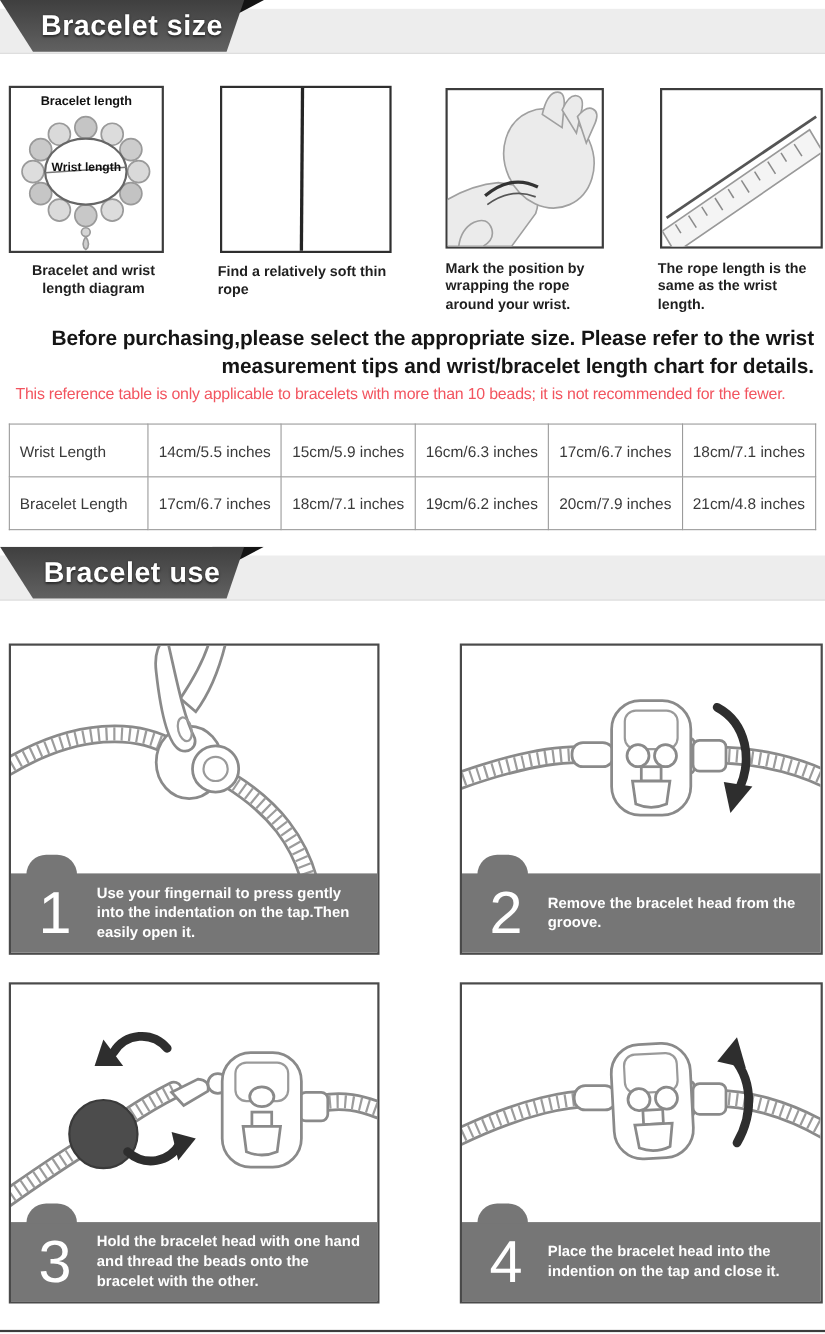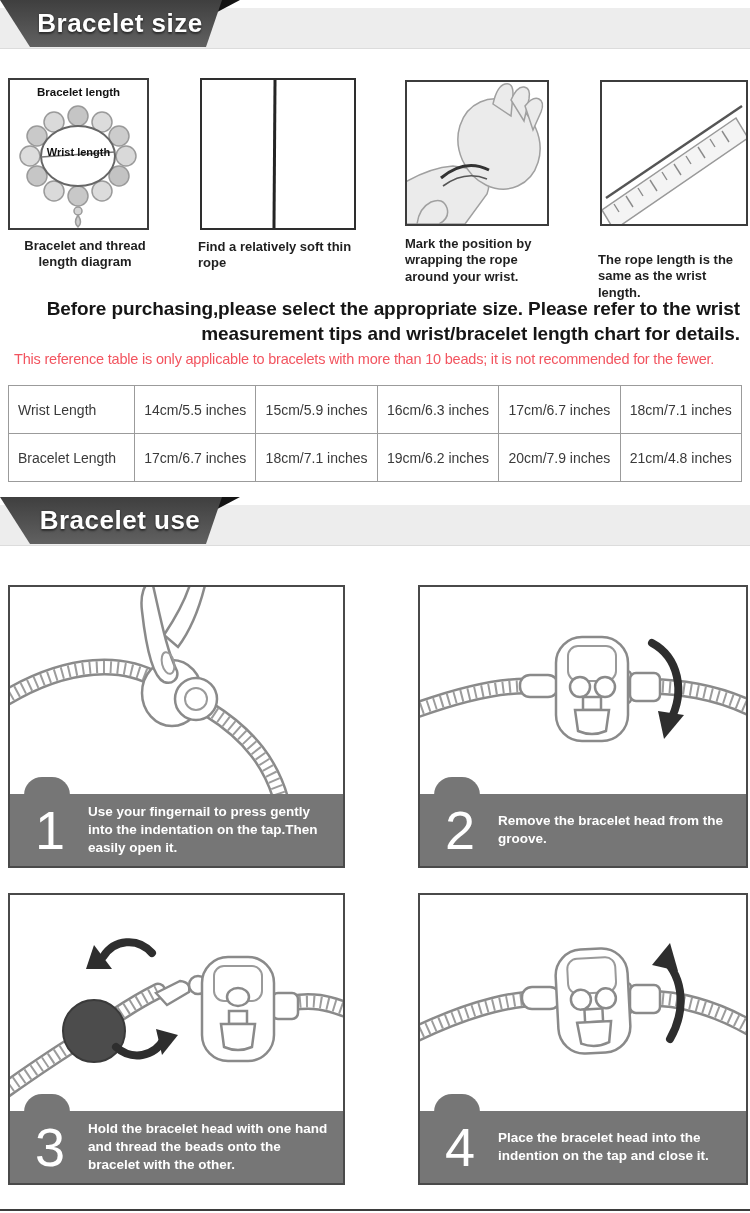--- a/index.html
+++ b/index.html
@@ -21,21 +21,21 @@
   #mbox1{left:8px;top:22px;width:141px;height:152px;}
   #mbox1 .lbl-top{position:absolute;top:6px;left:0;width:100%;text-align:center;font-size:11.5px;font-weight:bold;color:#111;}
   #mbox1 .lbl-center{position:absolute;top:66px;left:0;width:100%;text-align:center;font-size:11px;font-weight:bold;color:#111;}
   #mcap1{left:10px;top:182px;width:150px;text-align:center;}
   #mbox2{left:200px;top:22px;width:156px;height:152px;border-color:#2e2e2e;}
   #mbox2 .rope-line{position:absolute;top:0;bottom:0;left:47%;width:3px;background:#242424;transform:rotate(.4deg);}
   #mcap2{left:198px;top:183px;width:170px;}
   #mbox3{left:405px;top:24px;width:144px;height:146px;}
   #mcap3{left:405px;top:180px;width:160px;}
   #mbox4{left:600px;top:24px;width:148px;height:146px;}
-  #mcap4{left:598px;top:180px;width:152px;margin-top:16px;}
+  #mcap4{left:598px;top:180px;width:152px;}
 
   
   #heading{position:absolute;left:14px;top:296px;width:726px;font-size:19px;font-weight:bold;color:#151515;line-height:1.33;letter-spacing:-.1px;text-align:right;}
   #note{position:absolute;left:14px;top:351px;width:730px;font-size:14.5px;font-weight:normal;color:#f2545f;letter-spacing:-.2px;}
 
   
   #size-table{position:absolute;left:8px;top:385px;width:734px;border-collapse:collapse;}
   #size-table td{border:1px solid #9b9b9b;height:47px;font-size:14px;color:#3a3a3a;text-align:center;padding:0 2px;}
   #size-table td.rowlabel{width:114px;text-align:left;padding-left:9px;}
 
@@ -100,21 +100,21 @@
             <circle cx="109" cy="56" r="10" fill="#cccccc"></circle>
           <circle cx="68" cy="131" r="4" fill="#d5d5d5"></circle>
           <path d="M68,135 q-5,8 0,12 q5,-4 0,-12" fill="#cfcfcf"></path>
         </g>
         <ellipse cx="68" cy="76" rx="37" ry="30" fill="#ffffff" stroke="#666" stroke-width="2"></ellipse>
         <line x1="31" y1="77" x2="105" y2="72" stroke="#777" stroke-width="1.5"></line>
       </svg>
       <div class="lbl-top">Bracelet length</div>
       <div class="lbl-center">Wrist length</div>
     </div>
-    <div id="mcap1" class="mcaption">Bracelet and thread length diagram</div>
+    <div id="mcap1" class="mcaption">Bracelet and wrist length diagram</div>
 
     <div id="mbox2" class="mbox">
       <div class="rope-line"></div>
     </div>
     <div id="mcap2" class="mcaption">Find a relatively soft thin rope</div>
 
     <div id="mbox3" class="mbox">
       <svg width="140" height="142" viewBox="0 0 140 142">
         <g fill="#ebebeb" stroke="#a0a0a0" stroke-width="1.5">
           <path d="M-8,142 L-8,104 Q20,86 46,84 L72,88 Q86,96 80,112 L58,142 Z"></path>

